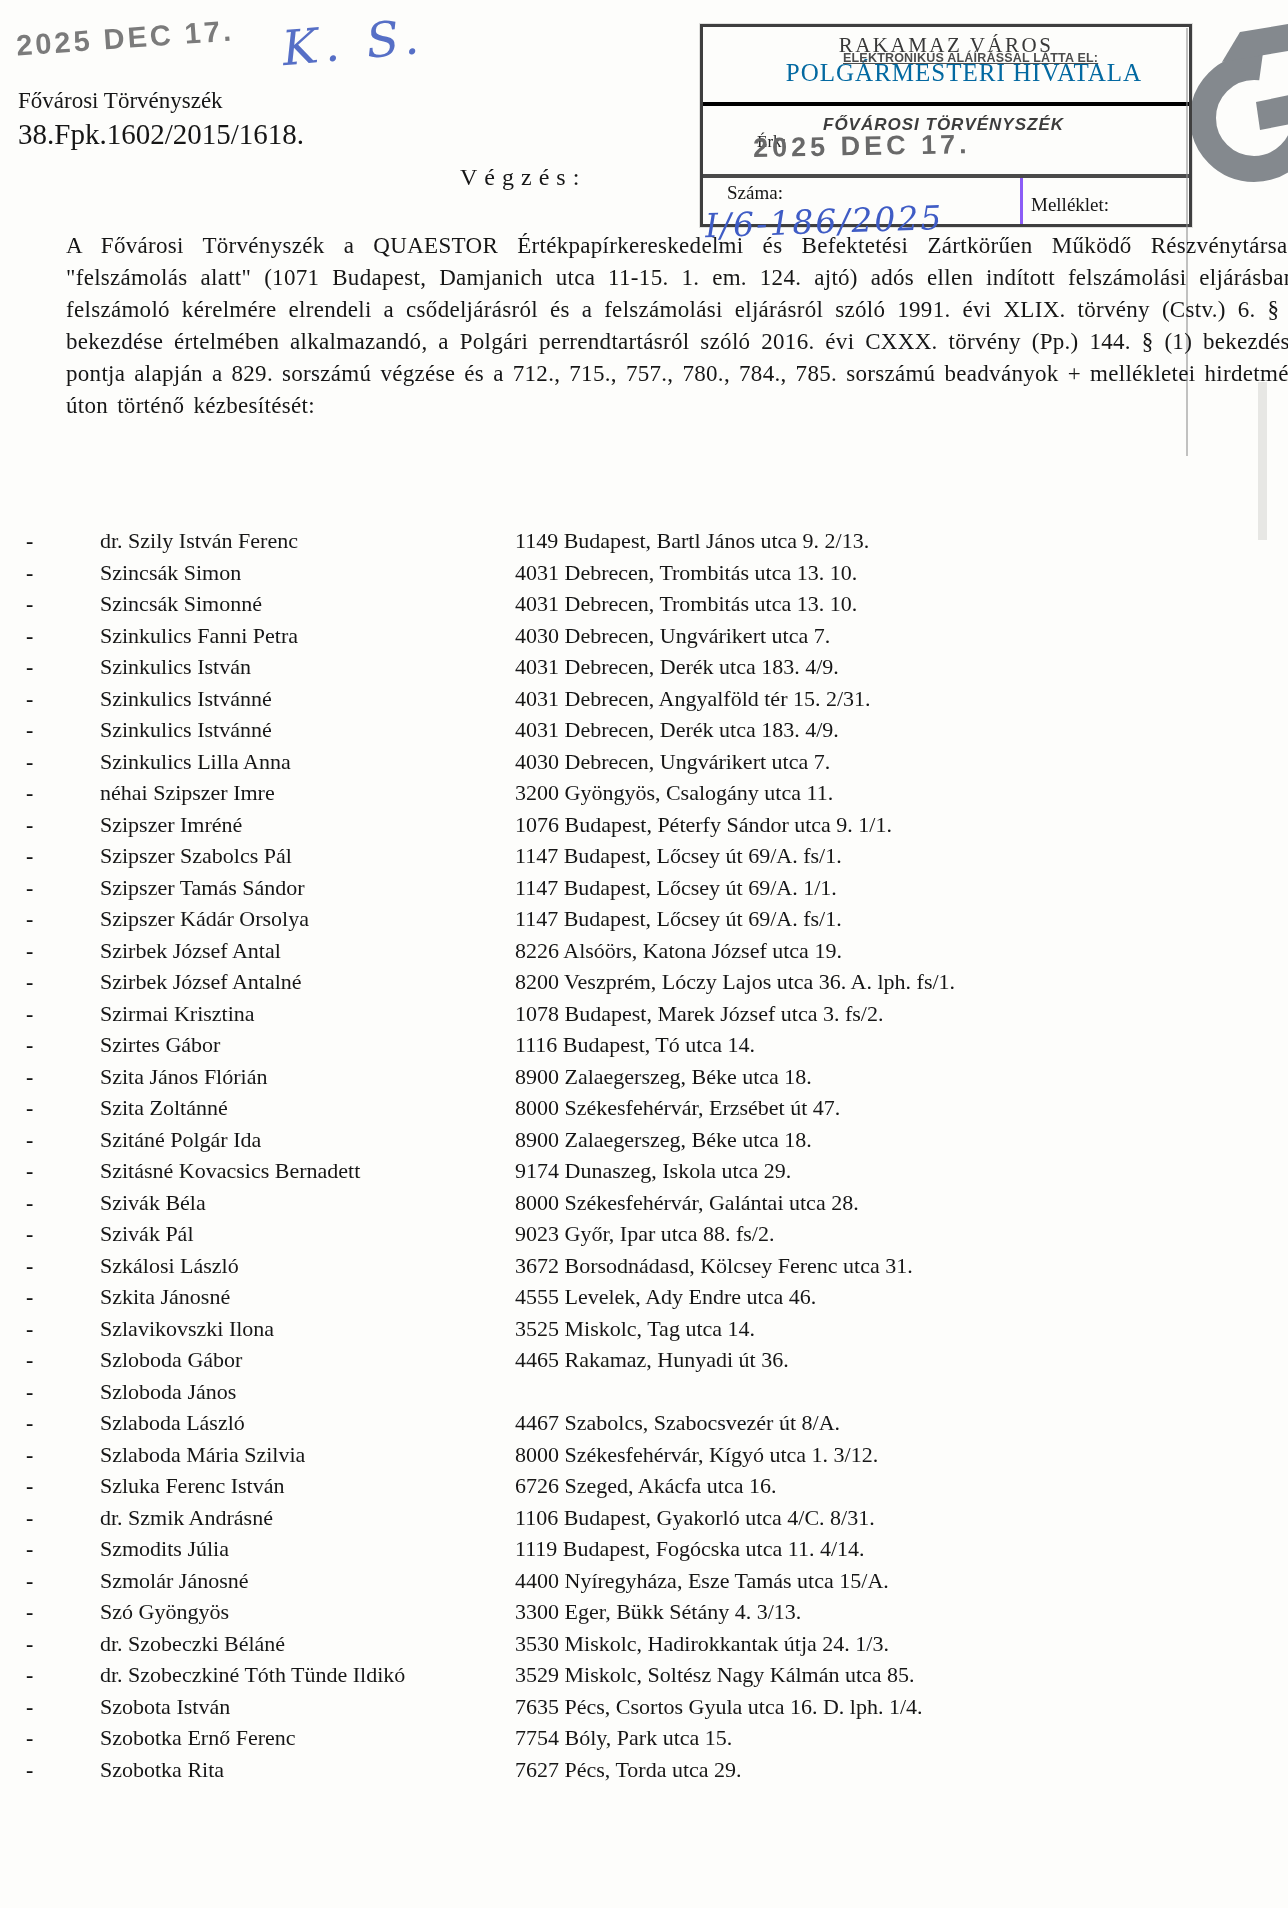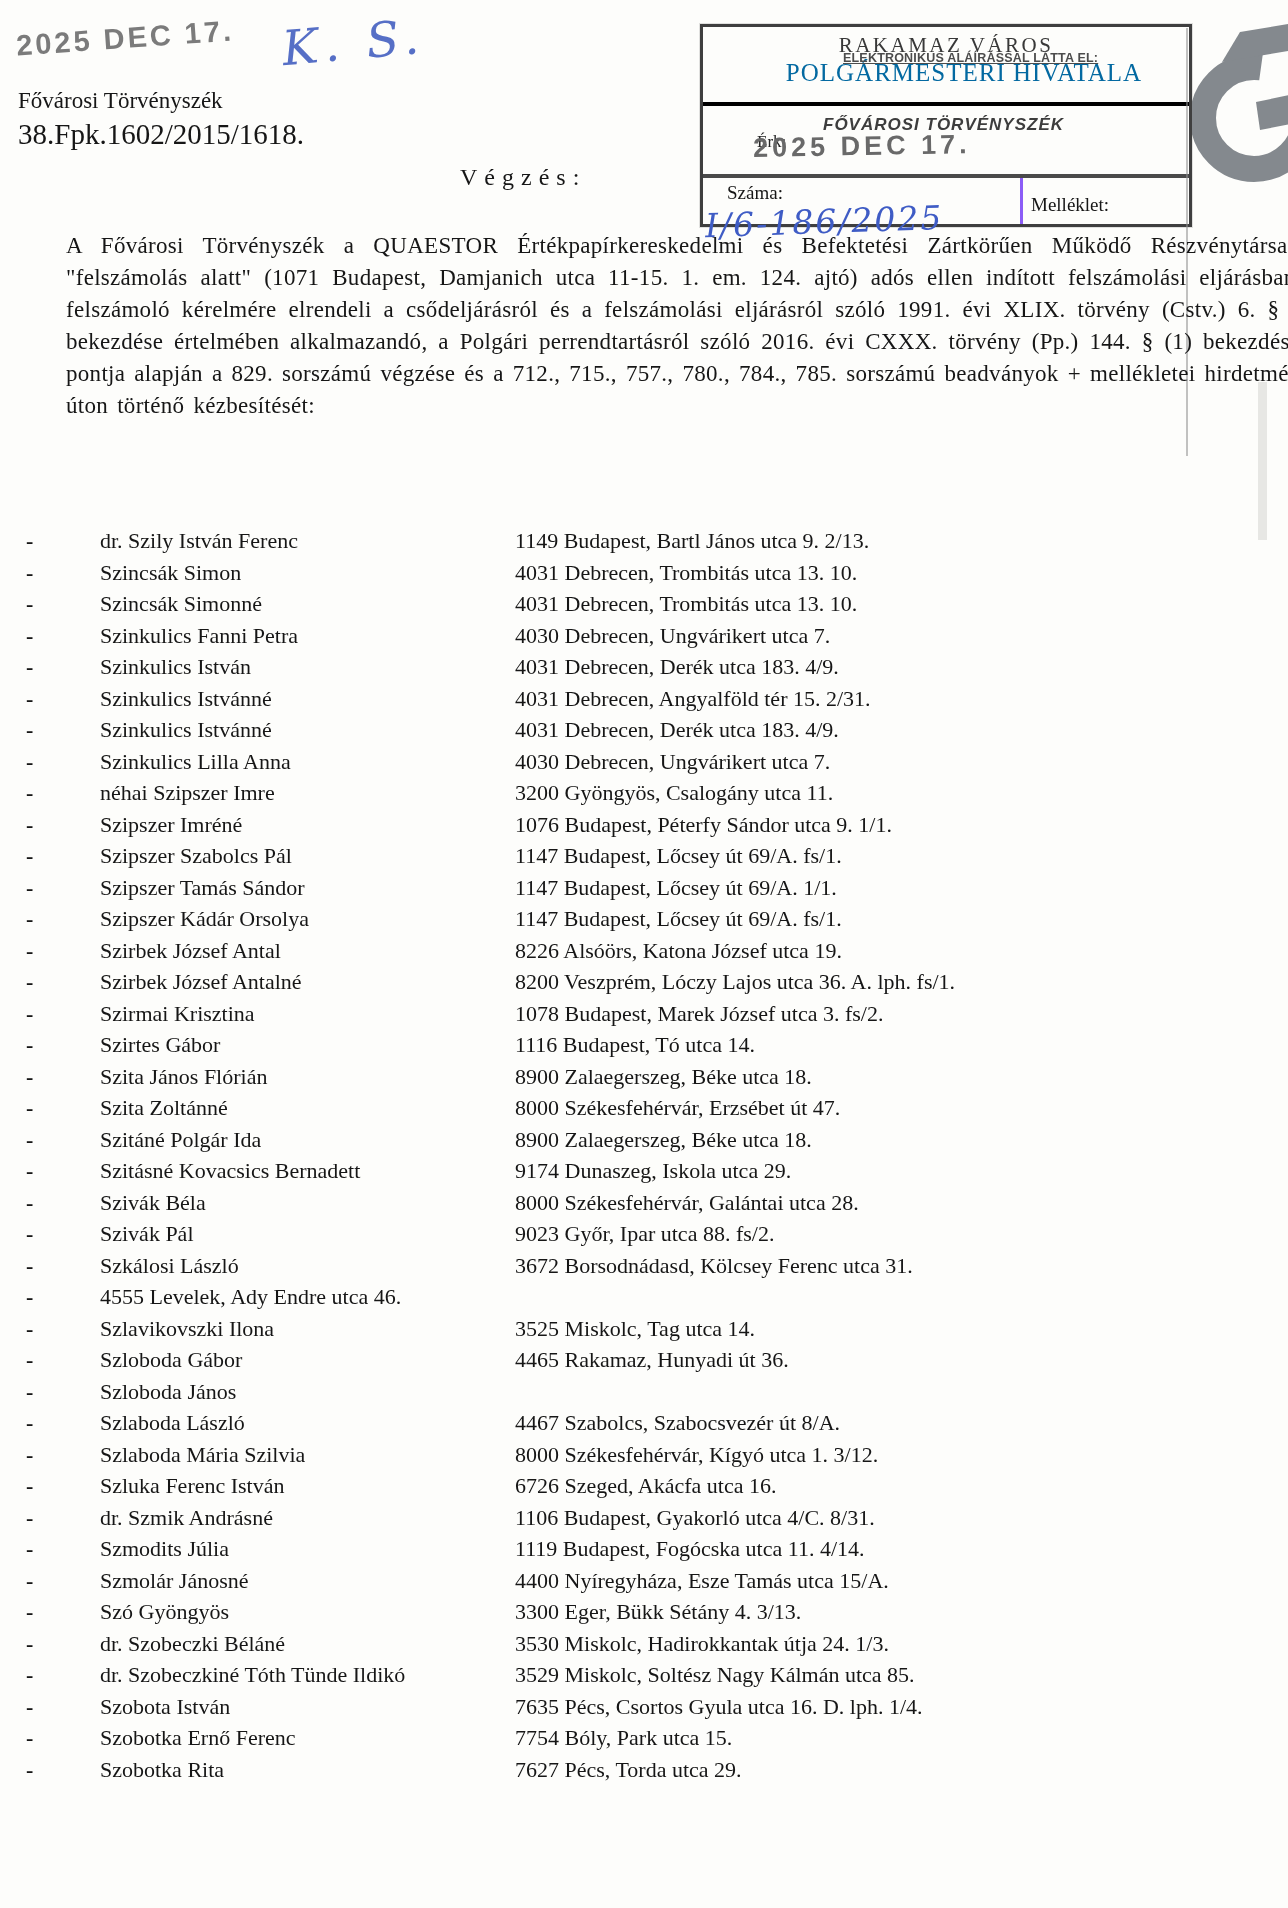--- a/index.html
+++ b/index.html
@@ -277,20 +277,21 @@
     </div>
 
     <div class="row">
       <span class="dash">-</span>
       <span class="name">Szkálosi László</span>
       <span class="addr">3672 Borsodnádasd, Kölcsey Ferenc utca 31.</span>
     </div>
 
     <div class="row">
       <span class="dash">-</span>
+      <span class="name">Szkita Jánosné</span>
       <span class="addr">4555 Levelek, Ady Endre utca 46.</span>
     </div>
 
     <div class="row">
       <span class="dash">-</span>
       <span class="name">Szlavikovszki Ilona</span>
       <span class="addr">3525 Miskolc, Tag utca 14.</span>
     </div>
 
     <div class="row">

